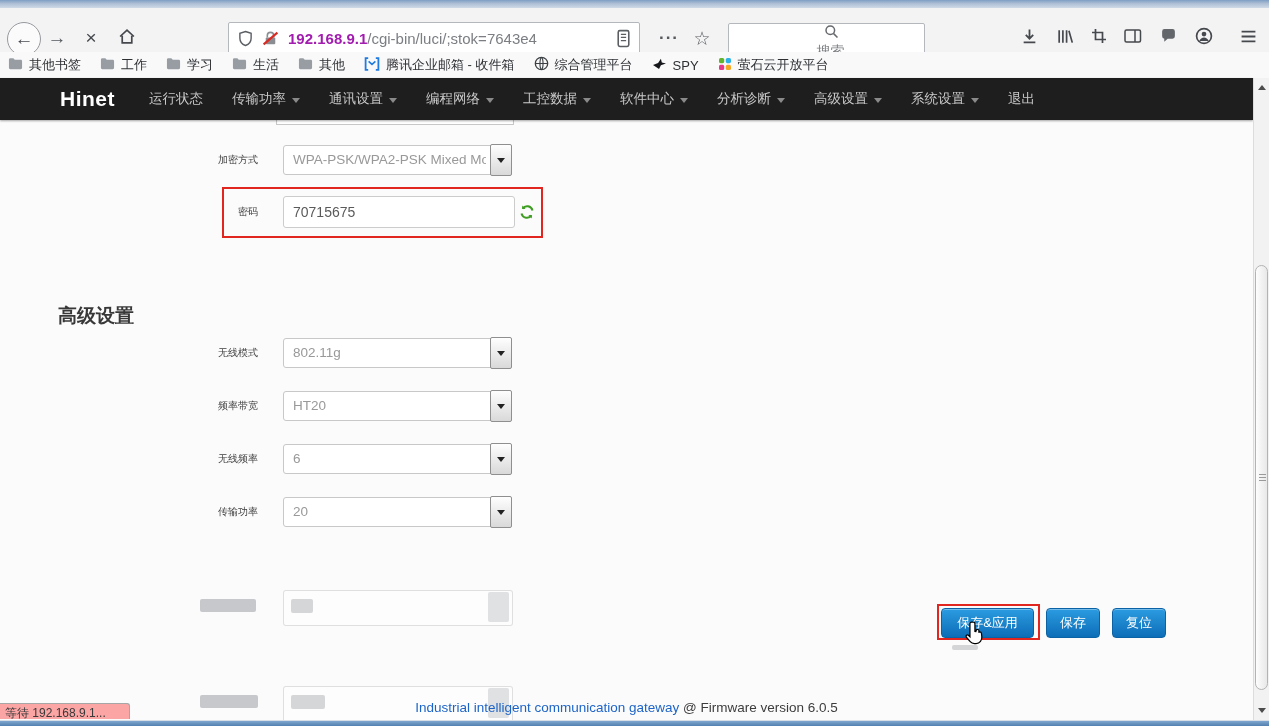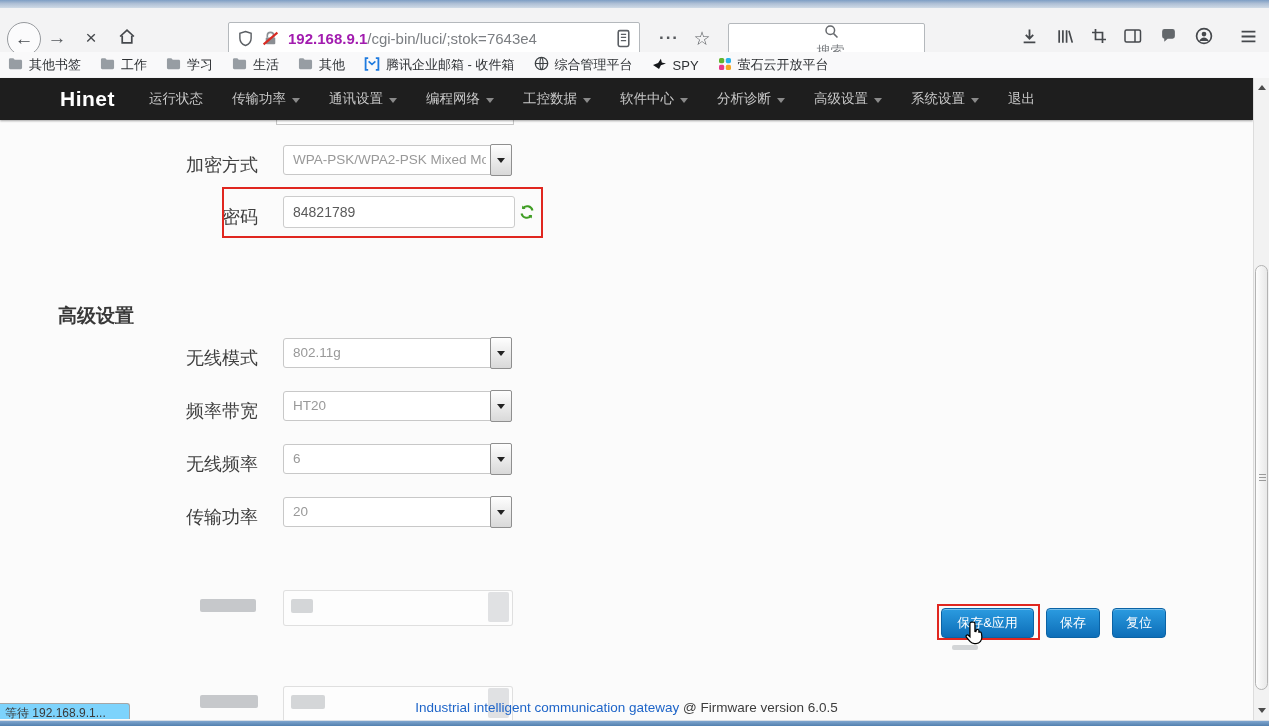--- a/index.html
+++ b/index.html
@@ -39,21 +39,21 @@
   .nav{position:absolute;left:0;top:78px;width:1253px;height:42px;background:#1e1e1e;z-index:3;
     display:flex;align-items:center;box-shadow:0 1px 2px rgba(0,0,0,.35);}
   .brand{color:#ffffff;font-size:21px;font-weight:700;margin-left:60px;margin-right:34px;letter-spacing:.5px;}
   .nav-item{color:#c9c9c9;font-size:13.5px;margin-right:29px;display:inline-flex;align-items:center;gap:6px;cursor:default;}
   .caret{width:0;height:0;border-left:4px solid transparent;border-right:4px solid transparent;
     border-top:5px solid #8a8a8a;display:inline-block;margin-top:2px;}
   
   .content{position:absolute;left:0;top:78px;width:1253px;height:643px;background:#fbfbfb;z-index:1;}
   .cutoff-input{position:absolute;left:276px;top:22px;width:236px;height:24px;background:#fff;
     border:1px solid #c7c7c7;border-top:none;box-shadow:inset 0 1px 2px rgba(0,0,0,.06);}
-  .flabel{position:absolute;width:108px;text-align:right;font-size:18px;color:#3f3f3f;}
+  .flabel{position:absolute;width:108px;text-align:right;font-size:10px;color:#3f3f3f;}
   .combo{position:absolute;width:228px;height:30px;background:#fff;border:1px solid #c8c8c8;
     border-radius:3px;box-sizing:border-box;}
   .combo-val{display:block;line-height:28px;padding-left:9px;margin-right:24px;font-size:13.5px;color:#999;
     white-space:nowrap;overflow:hidden;}
   .combo-btn{position:absolute;right:-2px;top:-2px;width:22px;height:32px;background:linear-gradient(#fefefe,#d9d9d9);
     border:1px solid #8f8f8f;border-radius:2px;display:flex;align-items:center;justify-content:center;box-sizing:border-box;}
   .combo-arrow{width:0;height:0;border-left:4px solid transparent;border-right:4px solid transparent;
     border-top:5px solid #222;}
   .redbox{position:absolute;border:2px solid #e0261f;z-index:4;}
   .text-input{position:absolute;background:#fff;border:1px solid #ccc;border-radius:3px;box-sizing:border-box;
@@ -75,21 +75,21 @@
   .sb-up{top:2px;} .sb-down{bottom:8px;}
   .tri-up{width:0;height:0;border-left:4px solid transparent;border-right:4px solid transparent;border-bottom:5px solid #4c4c4c;}
   .tri-down{width:0;height:0;border-left:4px solid transparent;border-right:4px solid transparent;border-top:5px solid #4c4c4c;}
   .sb-thumb{position:absolute;left:1px;top:187px;width:13px;height:425px;background:linear-gradient(to right,#fdfdfd,#e8e8e8);
     border:1px solid #b3b3b3;border-radius:7px;box-sizing:border-box;}
   .sb-grip{position:absolute;left:3px;top:208px;width:7px;height:8px;
     background:repeating-linear-gradient(#9a9a9a 0 1px,transparent 1px 3px);}
   
   .bottom-strip{position:absolute;left:0;top:720px;width:1269px;height:6px;z-index:6;
     background:linear-gradient(#7fa6cf,#4a79a8);border-top:1px solid #d7dee6;}
-  .statusbar{position:absolute;left:0;top:703px;width:130px;height:16px;background:#7dd3fc;z-index:7;
+  .statusbar{position:absolute;left:0;top:703px;width:130px;height:16px;background:#fca5a5;z-index:7;
     border-top:1px solid #a6a6a6;border-right:1px solid #a6a6a6;border-top-right-radius:3px;
     font-size:12px;color:#3a3a3a;line-height:18px;padding-left:5px;box-sizing:border-box;white-space:nowrap;}
   .cursor{position:absolute;left:964px;top:620px;z-index:9;}
   .refresh-ic{position:absolute;left:519px;top:126px;z-index:5;}
 </style>
 </head>
 <body>
 
 <div class="window">
 
@@ -309,21 +309,21 @@
     <div class="flabel" style="left:150px;top:75px">加密方式</div>
     <div class="combo" style="left:283px;top:67px">
       <span class="combo-val">WPA-PSK/WPA2-PSK Mixed Mo</span>
       <span class="combo-btn">
           <span class="combo-arrow"></span>
         </span>
     </div>
 
     <div class="redbox" style="left:222px;top:109px;width:317px;height:47px"></div>
     <div class="flabel" style="left:150px;top:127px">密码</div>
-    <div class="text-input" style="left:283px;top:118px;width:232px;height:32px">84821789</div>
+    <div class="text-input" style="left:283px;top:118px;width:232px;height:32px">70715675</div>
     <span class="refresh-ic">
       <svg width="16" height="16" viewBox="0 0 16 16">
         <path d="M13.5 6.5A5.5 5.5 0 003.6 4.6M2.5 9.5a5.5 5.5 0 009.9 1.9" fill="none" stroke="#3f9d23" stroke-width="2"></path>
         <path d="M3.2 1.5v3.4h3.4z" fill="#3f9d23"></path>
           <path d="M12.8 14.5v-3.4H9.4z" fill="#3f9d23"></path>
       </svg>
     </span>
 
     <div class="section-title">高级设置</div>
 

